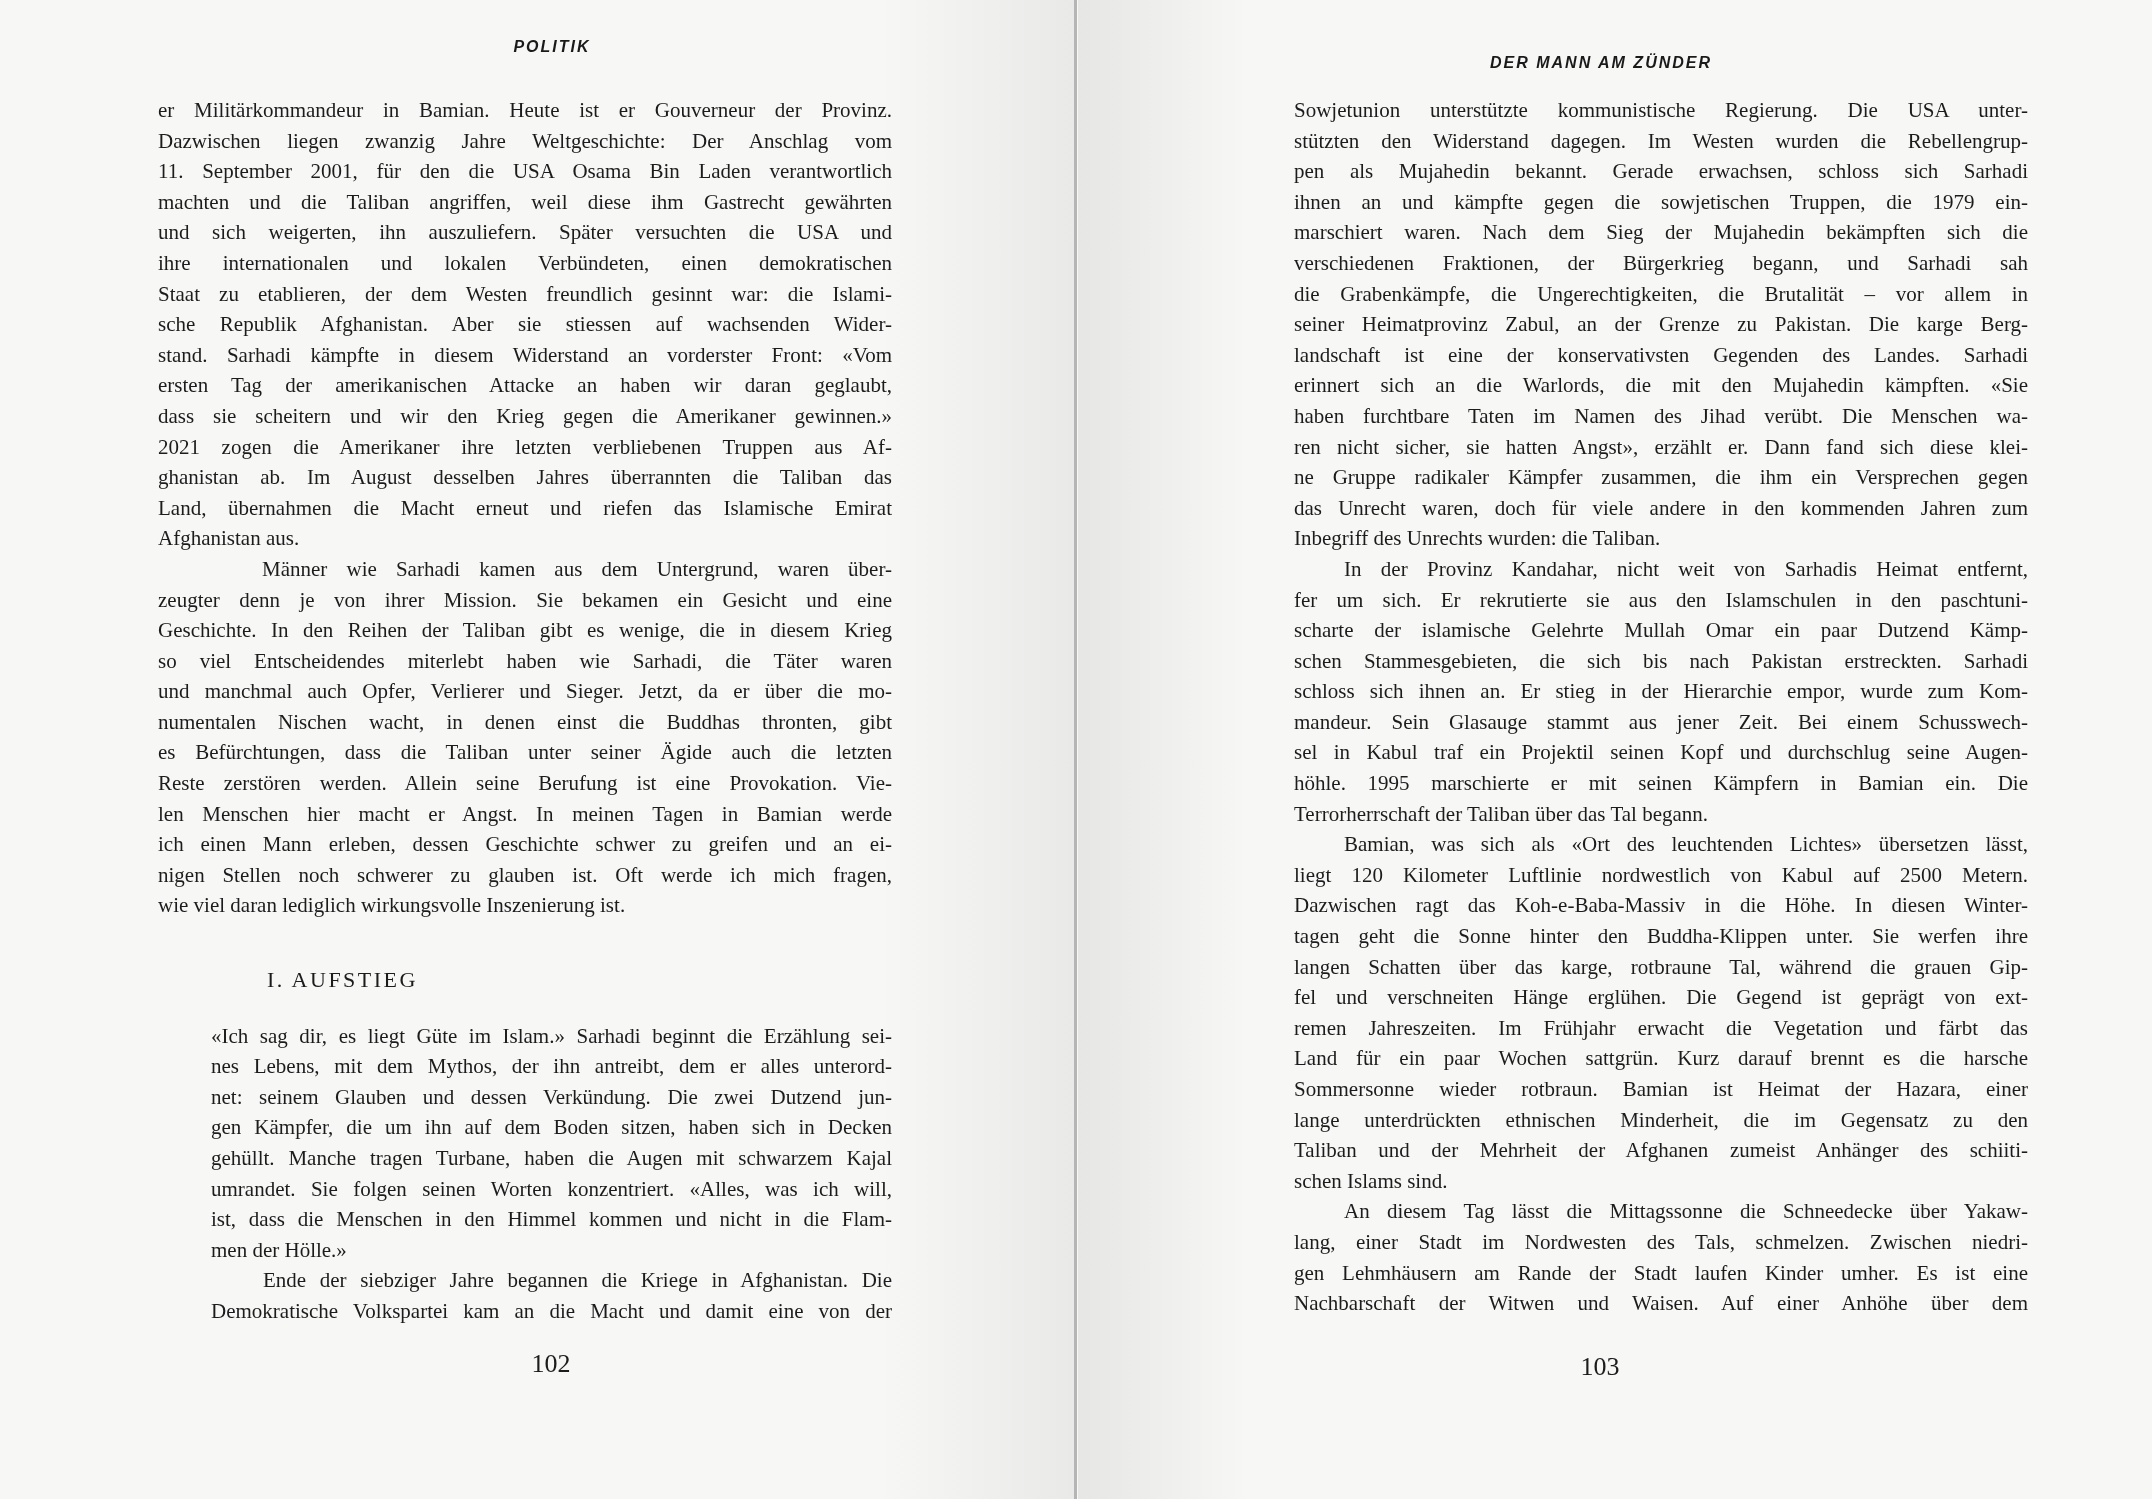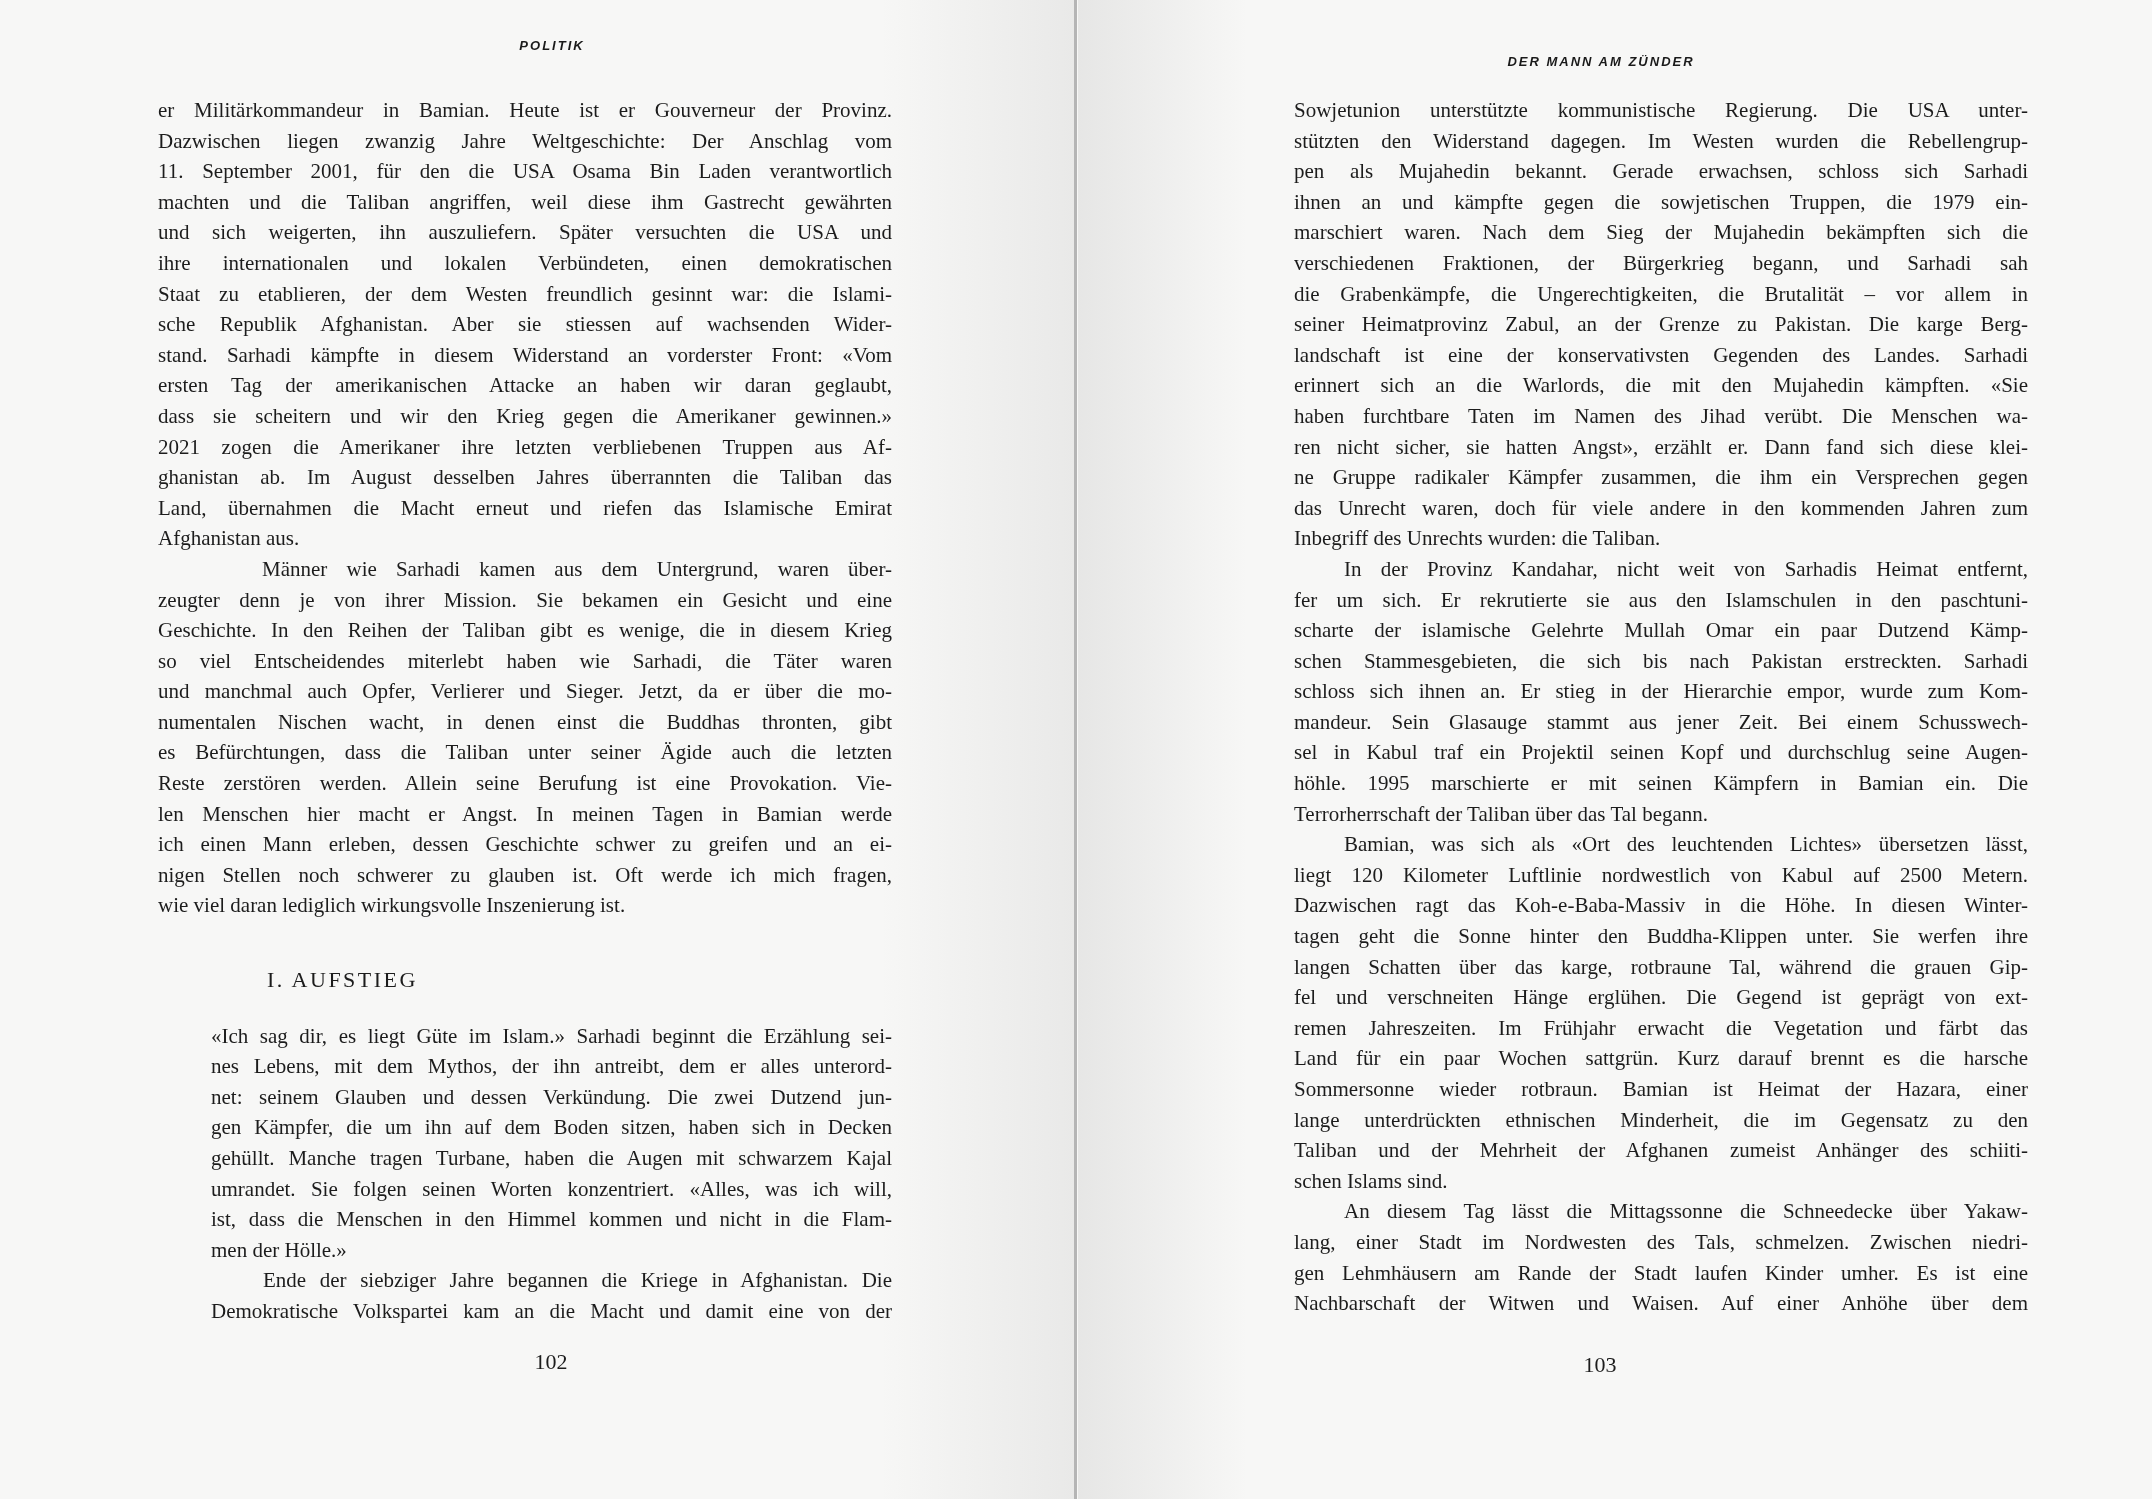--- a/index.html
+++ b/index.html
@@ -32,21 +32,21 @@
     background: #b5b5b5;
   }
   
   .running-header {
     position: absolute;
     top: 38px;
     transform: translateX(-50%);
     font-family: "Liberation Sans", "DejaVu Sans", sans-serif;
     font-style: italic;
     font-weight: bold;
-    font-size: 13px;
+    font-size: 16px;
     letter-spacing: 2px;
     color: #1a1a1a;
     white-space: nowrap;
   }
   .running-header.left  { left: 552px; }
   .running-header.right { left: 1601px; margin-top: 16px; }
   
   .page-body {
     position: absolute;
     top: 95px;
@@ -72,21 +72,21 @@
     margin: 44px 0 25px 53px;
     text-indent: 56px;
     letter-spacing: 2.5px;
     font-size: 22px;
     line-height: 30.6px;
   }
   
   .page-number {
     position: absolute;
     transform: translateX(-50%);
-    font-size: 22px;
+    font-size: 26px;
     color: #1c1c1c;
   }
   .page-number.left  { left: 551px;  top: 1349px; }
   .page-number.right { left: 1600px; top: 1352px; }
 </style>
 </head>
 <body>
 
 <div class="spread">
 

